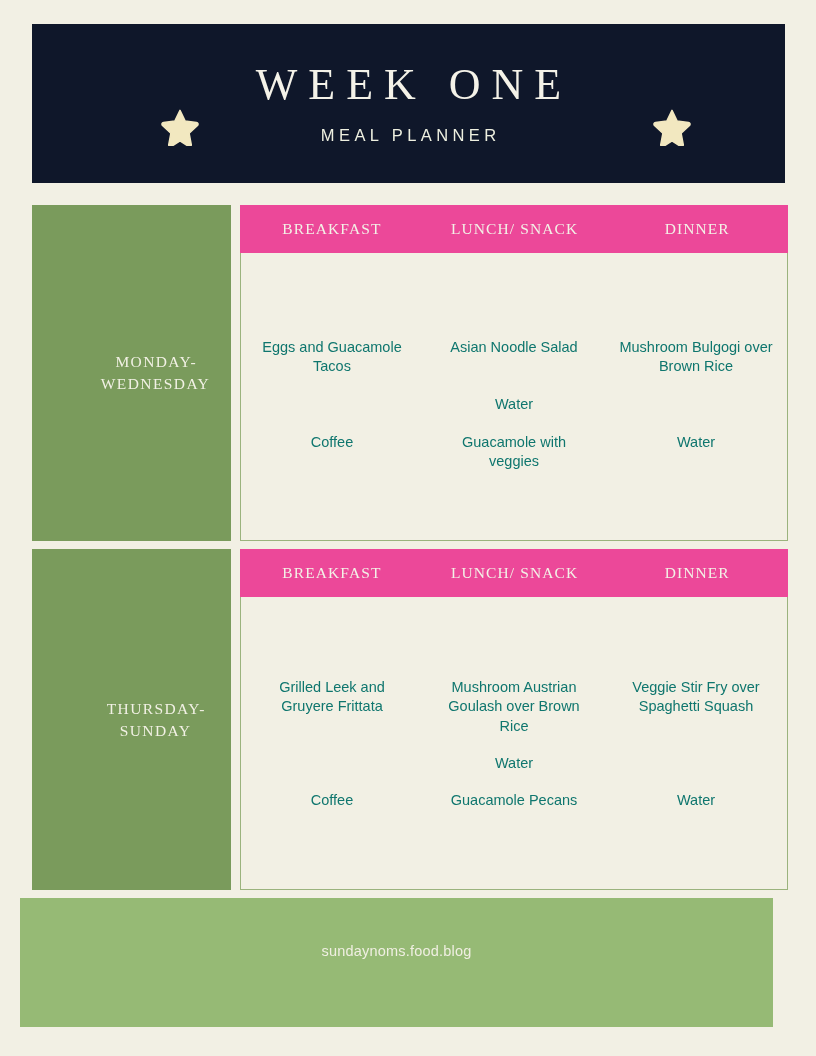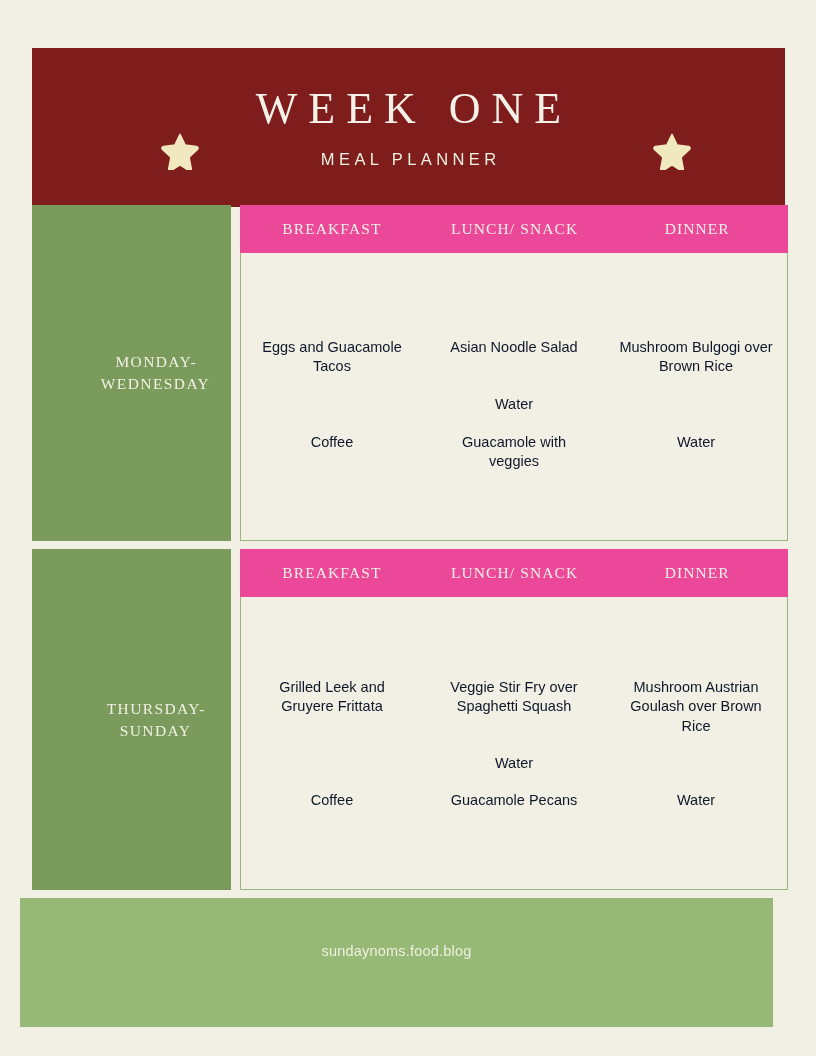--- a/index.html
+++ b/index.html
@@ -19,24 +19,24 @@
     position: relative;
     width: 816px;
     height: 1056px;
     background: #f2f0e4;
   }
 
   
   .header-banner {
     position: absolute;
     left: 32px;
-    top: 48px;
+    top: 24px;
     width: 753px;
     height: 159px;
-    background: #7f1d1d;
+    background: #0f172a;
     display: flex;
     align-items: center;
     justify-content: center;
   }
 
   .header-inner {
     position: relative;
     width: 100%;
     height: 100%;
     display: flex;
@@ -144,21 +144,21 @@
   .meal-row {
     display: flex;
     width: 100%;
   }
 
   .meal-cell {
     flex: 1 1 0;
     text-align: center;
     font-family: "Liberation Sans", sans-serif;
     font-size: 14.5px;
-    color: #0f172a;
+    color: #0f766e;
     line-height: 1.33;
     padding: 0 14px;
   }
 
   
   .section-1 .row-main  { margin-top: 85px; }
   .section-1 .row-mid   { margin-top: 18px; }
   .section-1 .row-last  { margin-top: 19px; }
 
   .section-2 .row-main  { margin-top: 81px; }
@@ -253,22 +253,22 @@
       <div class="table-head">
         <div class="th">BREAKFAST</div>
         <div class="th">LUNCH/ SNACK</div>
         <div class="th">DINNER</div>
       </div>
 
       <div class="table-body">
 
         <div class="meal-row row-main">
           <div class="meal-cell">Grilled Leek and Gruyere Frittata</div>
+          <div class="meal-cell">Mushroom Austrian Goulash over Brown Rice</div>
           <div class="meal-cell">Veggie Stir Fry over Spaghetti Squash</div>
-          <div class="meal-cell">Mushroom Austrian Goulash over Brown Rice</div>
         </div>
 
         <div class="meal-row row-mid">
           <div class="meal-cell"></div>
           <div class="meal-cell">Water</div>
           <div class="meal-cell"></div>
         </div>
 
         <div class="meal-row row-last">
           <div class="meal-cell">Coffee</div>

